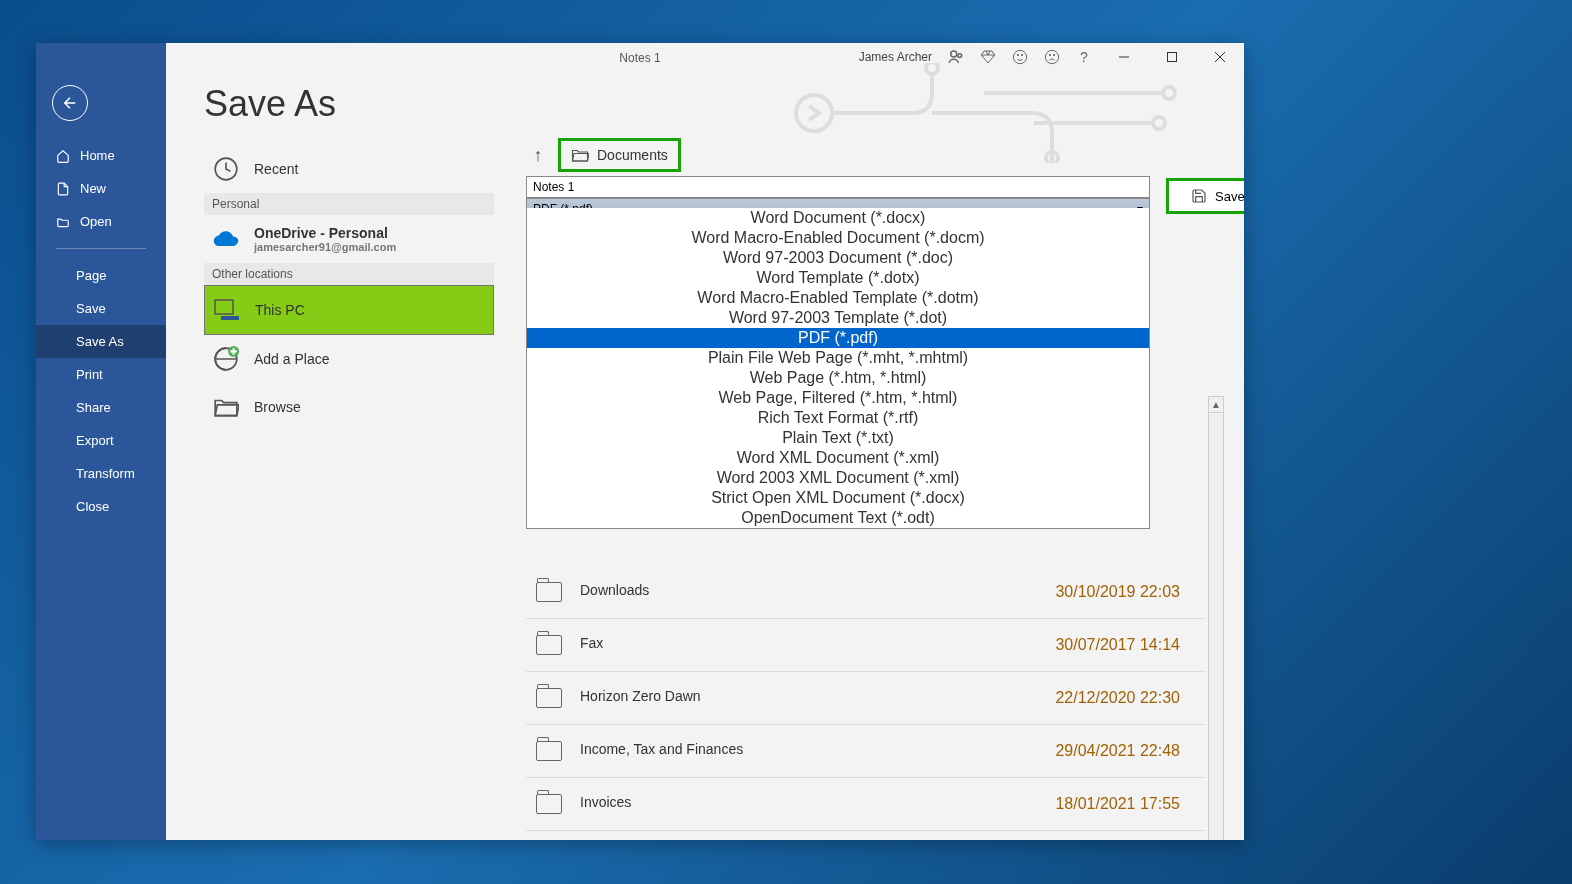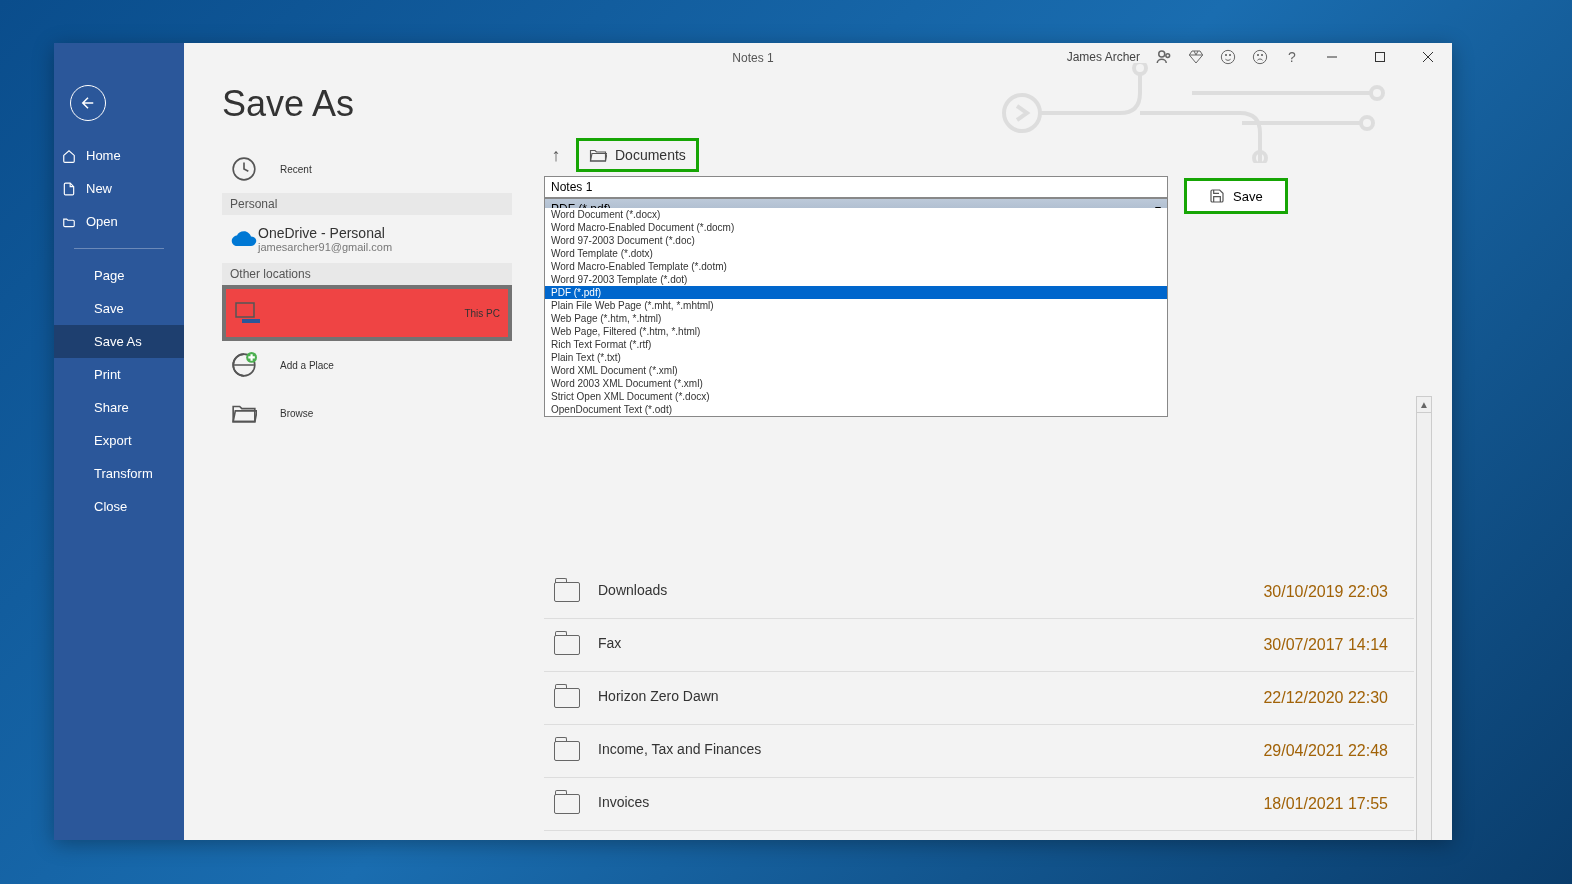--- a/index.html
+++ b/index.html
@@ -1,50 +1,50 @@
 <!DOCTYPE html>
 <html><head>
 <meta charset="utf-8">
 <style>
 * { margin: 0; padding: 0; box-sizing: border-box; font-family: 'Segoe UI', sans-serif; }
 body { background: linear-gradient(135deg, #0a4d8c 0%, #1a6db0 50%, #0a3d6c 100%); width: 1572px; height: 884px; overflow: hidden; position: relative; }
-.app-window { position: absolute; top: 43px; left: 54px; width: 1398px; height: 797px; background: #f3f3f3; display: flex; box-shadow: 0 4px 20px rgba(0,0,0,0.3); }
+.app-window { position: absolute; top: 43px; left: 36px; width: 1208px; height: 797px; background: #f3f3f3; display: flex; box-shadow: 0 4px 20px rgba(0,0,0,0.3); }
 .titlebar { position: absolute; top: 0; left: 0; right: 0; height: 32px; display: flex; align-items: center; justify-content: space-between; z-index: 10; }
 .titlebar-center { position: absolute; left: 50%; transform: translateX(-50%); font-size: 12px; color: #555; top: 8px; }
 .titlebar-right { position: absolute; right: 0; top: 0; display: flex; align-items: center; gap: 8px; padding-right: 4px; }
 .titlebar-user { font-size: 12px; color: #444; margin-right: 4px; }
 .titlebar-icon { width: 24px; height: 24px; display: flex; align-items: center; justify-content: center; color: #666; font-size: 14px; cursor: pointer; }
 .window-control { width: 40px; height: 28px; display: flex; align-items: center; justify-content: center; cursor: pointer; }
 .sidebar { width: 130px; background: #2b579a; color: #fff; padding-top: 42px; flex-shrink: 0; }
 .back-btn { width: 36px; height: 36px; border: 1.5px solid #fff; border-radius: 50%; display: flex; align-items: center; justify-content: center; margin-left: 16px; margin-bottom: 18px; cursor: pointer; }
-.nav-item { padding: 9px 8px; font-size: 13px; display: flex; align-items: center; gap: 10px; cursor: pointer; }
+.nav-item { padding: 9px 20px; font-size: 13px; display: flex; align-items: center; gap: 10px; cursor: pointer; }
 .nav-divider { margin: 10px 20px; border-top: 1px solid rgba(255,255,255,0.3); }
 .nav-sub { padding: 9px 20px 9px 40px; font-size: 13px; cursor: pointer; }
 .nav-sub.active { background: #1e3f6f; padding-left: 40px; }
 .main { flex: 1; padding: 40px 0 0 38px; position: relative; overflow: hidden; }
 .page-title { font-size: 36px; font-weight: 300; color: #333; margin-bottom: 20px; }
 .locations { width: 290px; }
 .loc-item { display: flex; align-items: center; gap: 14px; padding: 10px 8px; cursor: pointer; }
-.loc-item.selected { background: #ef4444; border: 4px solid #737373; justify-content: space-between; }
+.loc-item.selected { background: #84cc16; border: 1px solid #737373; }
 .loc-icon { width: 28px; height: 28px; display: flex; align-items: center; justify-content: center; }
-.loc-label { font-size: 10px; color: #333; margin-left: 8px; }
+.loc-label { font-size: 14px; color: #333; }
 .section-header { background: #e8e8e8; padding: 4px 8px; font-size: 12px; color: #555; }
-.onedrive-item { display: flex; align-items: center; gap: 0; padding: 10px 8px; cursor: pointer; }
+.onedrive-item { display: flex; align-items: center; gap: 14px; padding: 10px 8px; cursor: pointer; font-weight: bold; }
 .onedrive-text { display: flex; flex-direction: column; }
 .onedrive-title { font-size: 14px; color: #333; }
 .onedrive-sub { font-size: 11px; color: #777; }
 .right-pane { position: absolute; left: 360px; top: 95px; right: 20px; bottom: 0; }
 .path-row { display: flex; align-items: center; gap: 8px; margin-bottom: 4px; }
 .up-arrow { width: 24px; height: 24px; display: flex; align-items: center; justify-content: center; cursor: pointer; font-size: 18px; color: #555; }
 .folder-path { display: flex; align-items: center; gap: 8px; padding: 6px 10px; border: 3px solid #16a504; cursor: pointer; }
 .folder-path-label { font-size: 14px; color: #333; }
 .filename-input { width: 624px; padding: 3px 6px; border: 1px solid #888; font-size: 12px; background: #fff; }
 .filetype-select { width: 624px; padding: 3px 6px; border: 1px solid #888; font-size: 12px; background: linear-gradient(#bcc9d9, #a5b5c8); position: relative; cursor: pointer; display: flex; justify-content: space-between; align-items: center; }
 .dropdown { width: 624px; background: #fff; border: 1px solid #888; border-top: none; position: absolute; top: 70px; left: 0; z-index: 20; }
-.dropdown-item { padding: 1px 6px; font-size: 10px; color: #333; cursor: pointer; }
+.dropdown-item { padding: 1px 6px; font-size: 16px; color: #333; cursor: pointer; text-align: center; }
 .dropdown-item.selected { background: #0066cc; color: #fff; }
 .save-btn { position: absolute; left: 640px; top: 40px; padding: 7px 22px; border: 3px solid #16a504; background: #fff; display: flex; align-items: center; gap: 8px; font-size: 13px; cursor: pointer; }
 .folder-list { position: absolute; top: 428px; left: 0; right: 18px; }
 .folder-row { display: flex; align-items: center; justify-content: space-between; padding: 16px 10px; border-bottom: 1px solid #ddd; cursor: pointer; }
 .folder-row-left { display: flex; align-items: flex-start; gap: 18px; }
 .folder-icon { width: 26px; height: 20px; border: 1.5px solid #666; border-radius: 2px; position: relative; }
 .folder-icon::before { content: ''; position: absolute; top: -5px; left: 0; width: 10px; height: 4px; border: 1.5px solid #666; border-bottom: none; border-radius: 2px 2px 0 0; }
 .folder-name { font-size: 14px; color: #333; }
 .folder-date { font-size: 16px; color: #a16207; margin-right: 16px; }
 .scrollbar { position: absolute; right: 0; top: 258px; width: 16px; height: 460px; background: #f0f0f0; border: 1px solid #ccc; }

